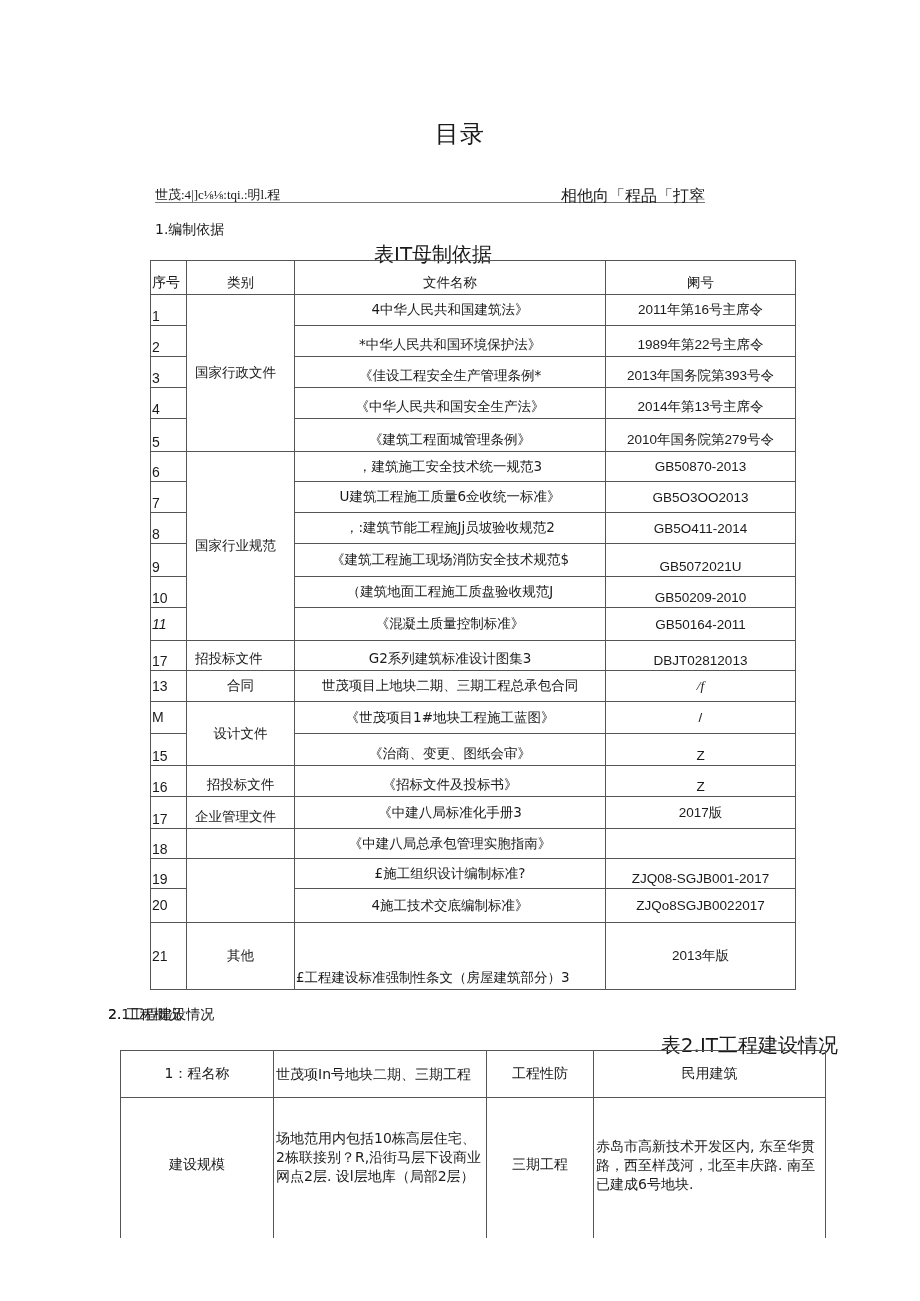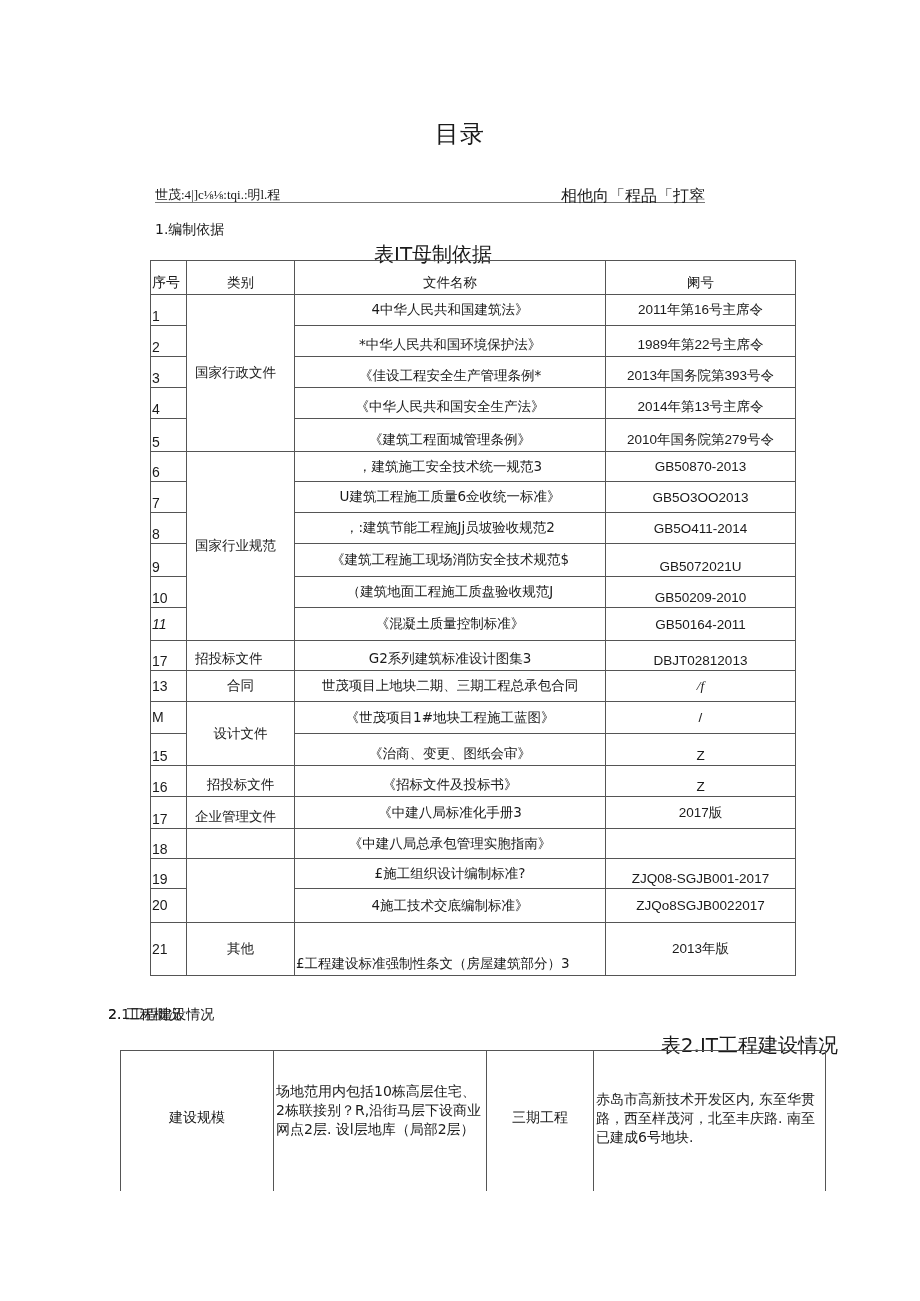--- a/index.html
+++ b/index.html
@@ -181,41 +181,47 @@
     <td class="no">19</td>
     <td class="cat" rowspan="2"></td>
     <td class="name">£施工组织设计编制标准?</td>
     <td class="code bottom">ZJQ08-SGJB001-2017</td>
   </tr>
   <tr style="height:34px">
     <td class="no" style="vertical-align:middle;">20</td>
     <td class="name">4施工技术交底编制标准》</td>
     <td class="code">ZJQo8SGJB0022017</td>
   </tr>
-  <tr style="height:53px">
+  <tr style="height:67px">
     <td class="no" style="vertical-align:middle;">21</td>
     <td class="cat">其他</td>
     <td class="name bottom" style="text-align:left; padding-left:1px;">£工程建设标准强制性条文（房屋建筑部分）3</td>
     <td class="code">2013年版</td>
   </tr>
 </tbody>
   </table>
 
 <div class="abs section" style="left:108px; top:1006px;">2. 工程概况</div>
 <div class="abs section" style="left:108px; top:1006px;">2.1工程建设情况</div>
 <div class="abs caption" style="right:82px; top:1032px;">表2.IT工程建设情况</div>
 
 <table class="t2">
   <colgroup>
     <col style="width:153px">
     <col style="width:213px">
     <col style="width:107px">
     <col style="width:232px">
   </colgroup>
   <tbody>
+      <tr style="height:47px">
+    <td class="c">1：程名称</td>
+    <td class="l">世茂项In号地块二期、三期工程</td>
+    <td class="c">工程性防</td>
+    <td class="c">民用建筑</td>
+  </tr>
   <tr class="last" style="height:140px">
     <td class="c" style="padding-bottom:5px;">建设规模</td>
     <td class="l" style="padding-bottom:20px;">场地范用内包括10栋高层住宅、2栋联接别？R,沿街马层下设商业网点2层. 设l层地库（局部2层）</td>
     <td class="c" style="padding-bottom:5px;">三期工程</td>
     <td class="l" style="padding-bottom:5px;">赤岛市高新技术开发区内, 东至华贯路，西至样茂河，北至丰庆路. 南至已建成6号地块.</td>
   </tr>
 </tbody>
   </table>
 
 </body></html>

